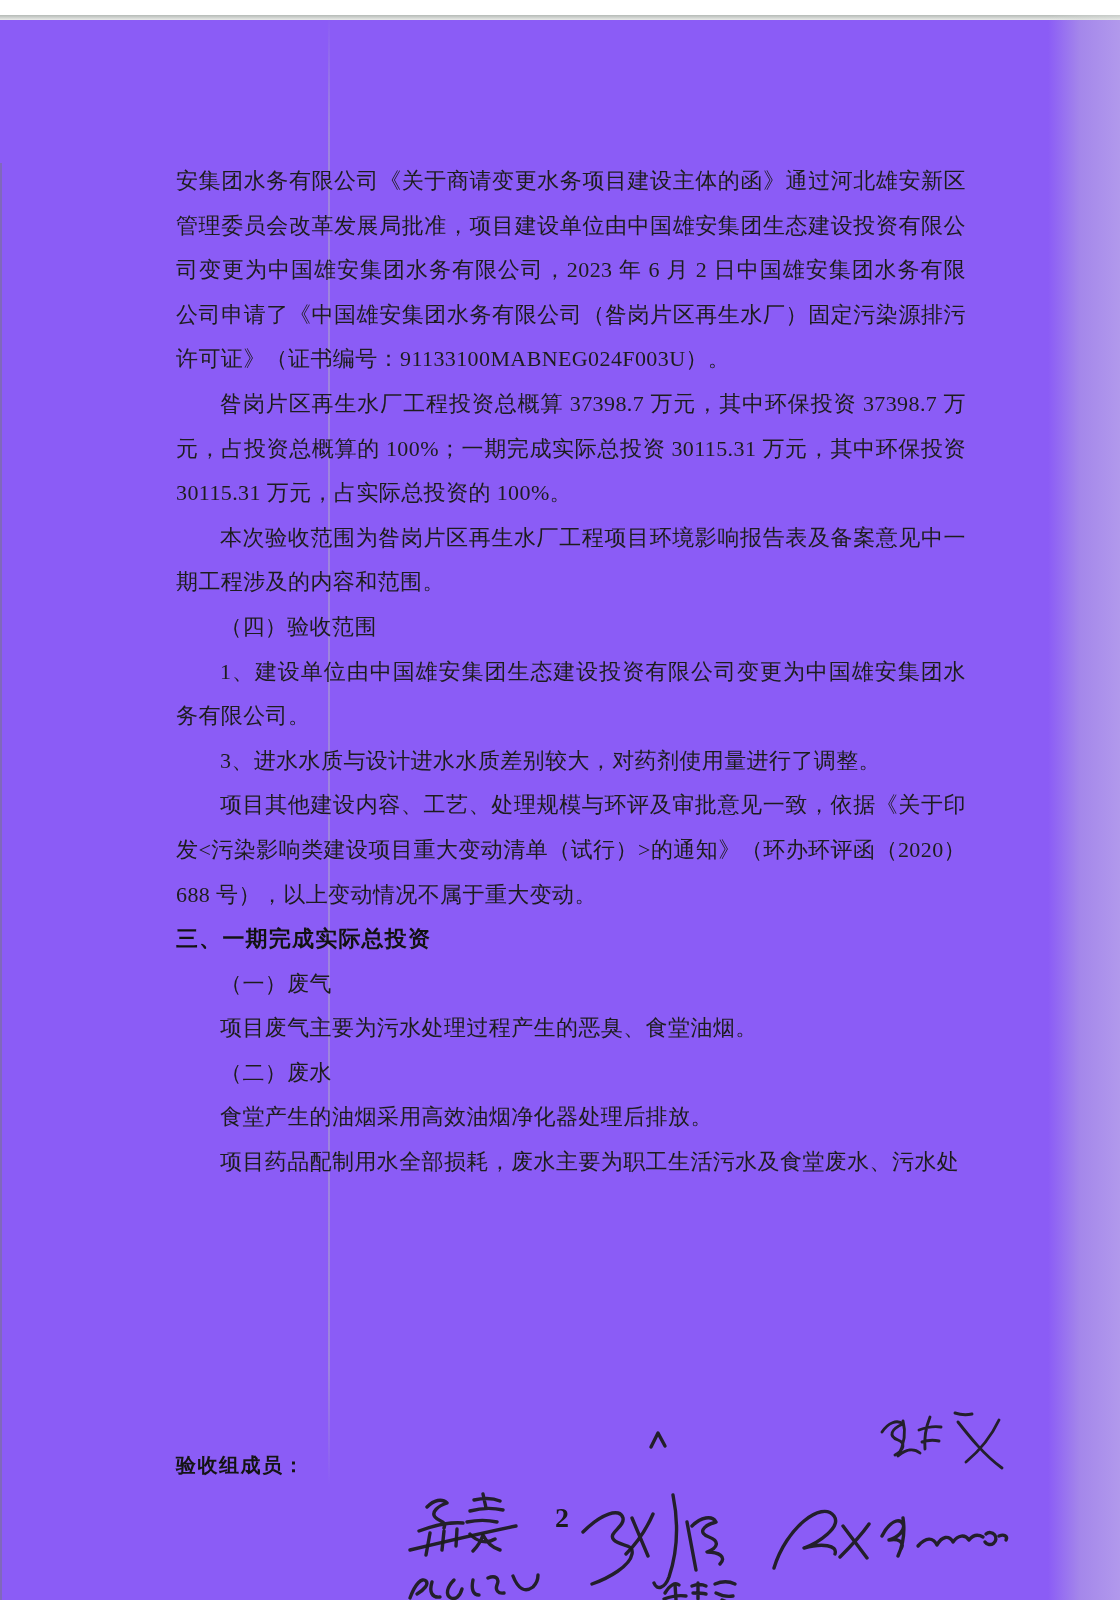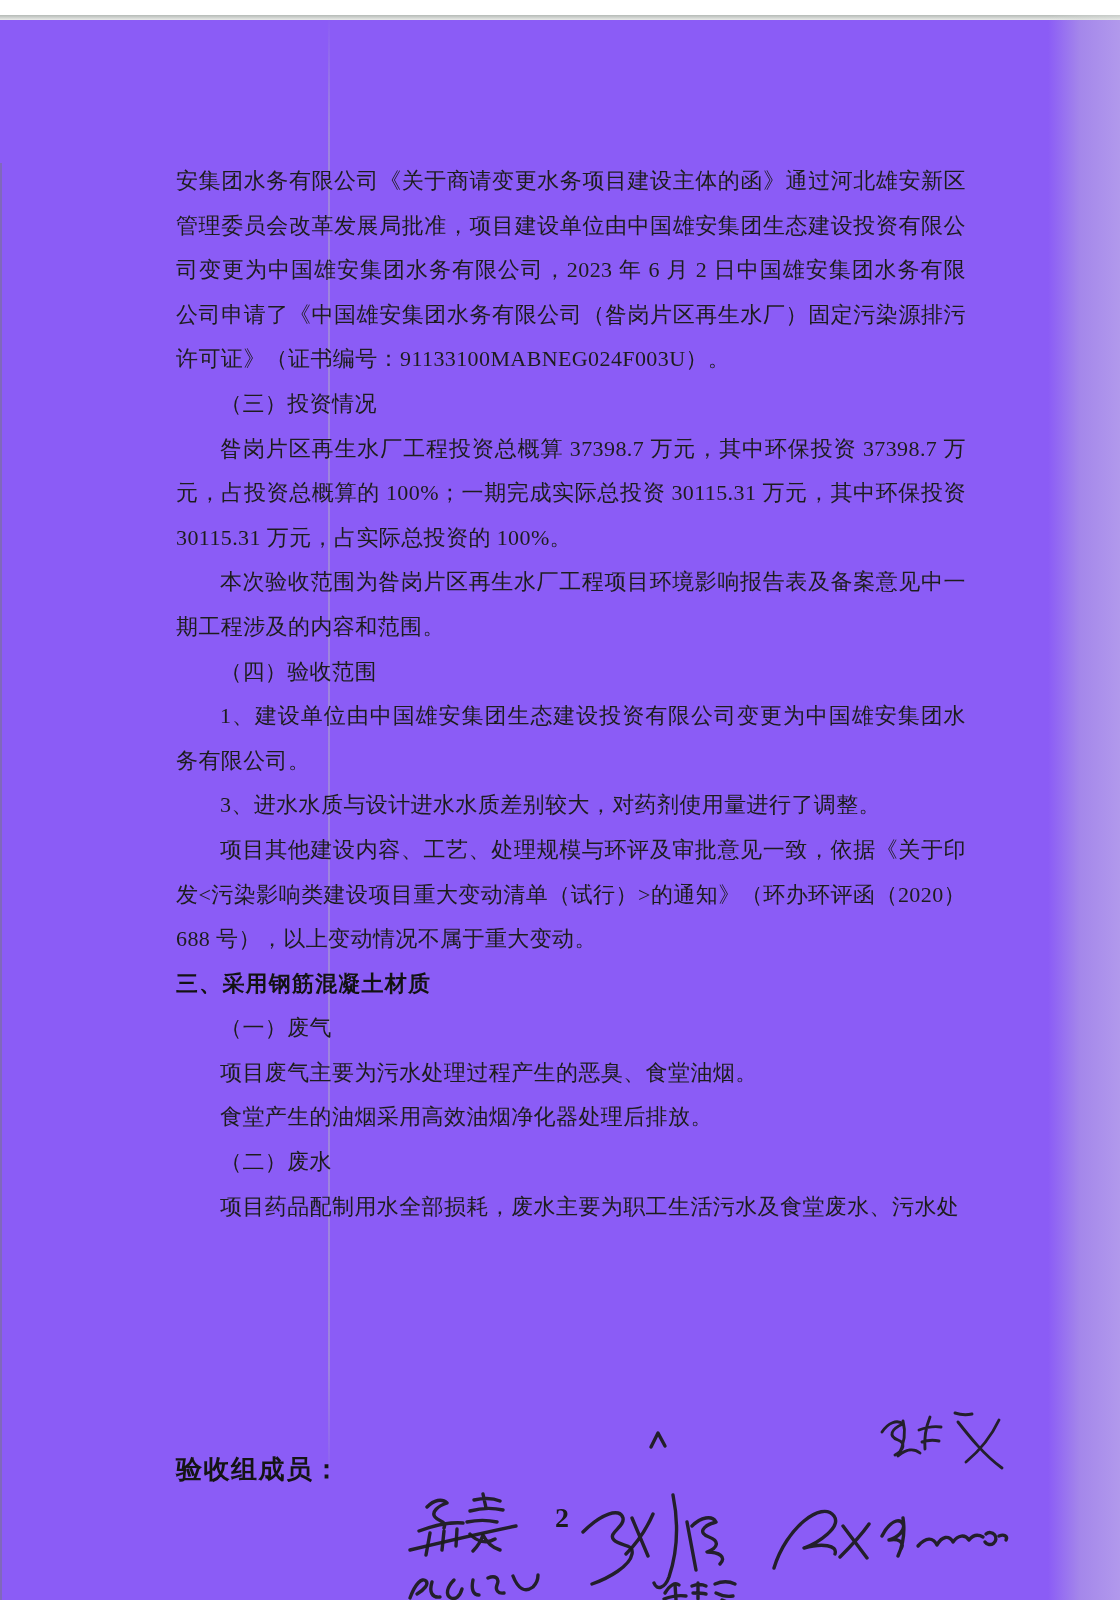--- a/index.html
+++ b/index.html
@@ -21,51 +21,50 @@
   .content{
     position:absolute;left:176px;top:144px;width:790px;
     font-size:22px;line-height:44.6px;letter-spacing:.4px;
     color:#1d1d1d;text-align:justify;
   }
   .content p{margin:0;}
   .content p.indent{text-indent:2em;}
   .content p.heading{font-weight:bold;letter-spacing:1.2px;color:#121212;}
   .members{
     position:absolute;left:176px;top:1437px;
-    font-size:26px;font-weight:bold;letter-spacing:1.5px;color:#141414;
+    font-size:20px;font-weight:bold;letter-spacing:1.5px;color:#141414;
   }
   svg.sigs{position:absolute;left:370px;top:1385px;overflow:visible;}
   svg.sigs path{fill:none;stroke:#1b1b1b;stroke-width:3.4;
     stroke-linecap:round;stroke-linejoin:round;opacity:.93;}
   svg.sigs g.fine path{stroke-width:2.9;}
   svg.sigs text{fill:#1b1b1b;font-family:"Liberation Serif",serif;font-weight:bold;}
 </style>
 </head>
 <body>
 
 <div class="page">
   <div class="top-edge"></div>
   <div class="right-shade"></div>
   <div class="fold-line"></div>
   <div class="left-edge"></div>
 
   <div class="content">
       <p class="body">安集团水务有限公司《关于商请变更水务项目建设主体的函》通过河北雄安新区管理委员会改革发展局批准，项目建设单位由中国雄安集团生态建设投资有限公司变更为中国雄安集团水务有限公司，2023 年 6 月 2 日中国雄安集团水务有限公司申请了《中国雄安集团水务有限公司（昝岗片区再生水厂）固定污染源排污许可证》（证书编号：91133100MABNEG024F003U）。</p>
-      <p class="indent">（三）投资情况</p>
       <p class="indent">昝岗片区再生水厂工程投资总概算 37398.7 万元，其中环保投资 37398.7 万元，占投资总概算的 100%；一期完成实际总投资 30115.31 万元，其中环保投资 30115.31 万元，占实际总投资的 100%。</p>
       <p class="indent">本次验收范围为昝岗片区再生水厂工程项目环境影响报告表及备案意见中一期工程涉及的内容和范围。</p>
       <p class="indent">（四）验收范围</p>
       <p class="indent">1、建设单位由中国雄安集团生态建设投资有限公司变更为中国雄安集团水务有限公司。</p>
       <p class="indent">3、进水水质与设计进水水质差别较大，对药剂使用量进行了调整。</p>
       <p class="indent">项目其他建设内容、工艺、处理规模与环评及审批意见一致，依据《关于印发&lt;污染影响类建设项目重大变动清单（试行）&gt;的通知》（环办环评函（2020）688 号），以上变动情况不属于重大变动。</p>
-      <p class="heading">三、采用钢筋混凝土材质</p>
+      <p class="heading">三、一期完成实际总投资</p>
       <p class="indent">（一）废气</p>
       <p class="indent">项目废气主要为污水处理过程产生的恶臭、食堂油烟。</p>
+      <p class="indent">（二）废水</p>
       <p class="indent">食堂产生的油烟采用高效油烟净化器处理后排放。</p>
-      <p class="indent">（二）废水</p>
       <p class="indent">项目药品配制用水全部损耗，废水主要为职工生活污水及食堂废水、污水处</p>
     </div>
 
   <div class="members">验收组成员：</div>
 
   <svg class="sigs" width="690" height="215" viewBox="0 0 690 215">
 
     <g class="fine">
       <path d="M512,32 c6,-9 15,-13 21,-8 c-12,5 -15,12 -5,16 c8,3 6,10 -3,15 M533,21 c3,11 1,24 -5,35 c8,-7 16,-8 22,-3"></path>
       <path d="M560,17 c-4,10 -6,21 -5,32 M549,30 c8,-3 16,-4 22,-3 M552,42 c6,-2 12,-2 17,-1"></path>

